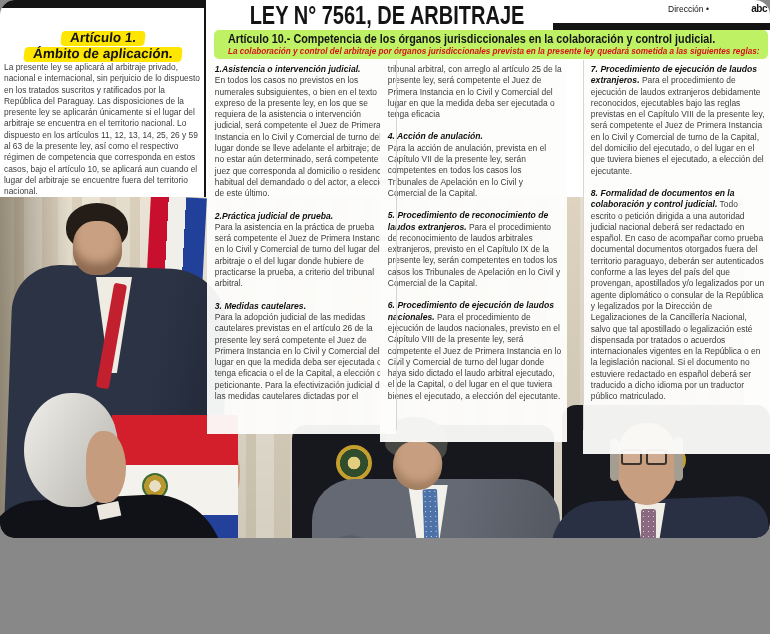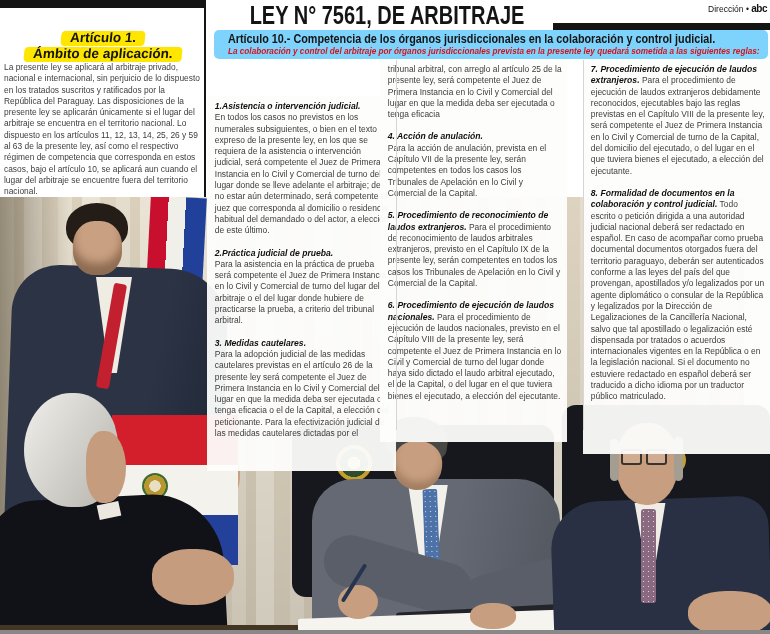--- a/index.html
+++ b/index.html
@@ -1,43 +1,43 @@
 <!DOCTYPE html>
 <html><head>
 <meta charset="utf-8">
 <style>
   html,body{margin:0;padding:0;background:#888;}
-  .page{position:relative;width:770px;height:630px;background:#ffffff;overflow:hidden;
-        font-family:"Liberation Sans",sans-serif;color:#3c3c3c;}
+  .page{position:relative;width:770px;height:538px;background:#ffffff;overflow:hidden;
+        font-family:"Liberation Sans",sans-serif;color:#3c3c3c;border-radius:15px;}
   
   .top-bar-left{position:absolute;left:0;top:0;width:206px;height:8px;background:#141414;}
   .v-divider{position:absolute;left:204px;top:0;width:2px;height:197px;background:#141414;z-index:4;}
   .main-title{position:absolute;left:207px;top:1px;width:360px;text-align:center;
       font-size:25px;font-weight:bold;color:#141414;white-space:nowrap;letter-spacing:0px;
       transform:scaleX(0.8);transform-origin:50% 0;z-index:4;}
   .right-rule{position:absolute;left:553px;top:23px;width:217px;height:7px;background:#141414;z-index:4;}
   .credit{position:absolute;right:3px;top:3px;font-size:8.5px;color:#141414;z-index:5;}
-  .credit .brand{font-weight:900;letter-spacing:-0.5px;font-size:10px;}
+  .credit .brand{font-weight:900;letter-spacing:-0.5px;font-size:10px;margin-left:40px;}
   
   .art1-badge{position:absolute;left:0;top:30px;width:206px;text-align:center;z-index:4;line-height:14px;}
   .art1-badge span{background:#ffe600;display:inline-block;padding:0 9px 1px 9px;border-radius:4px;
       font-weight:800;font-size:13.5px;color:#141414;transform:skewX(-6deg);}
   .art1-body{position:absolute;left:4px;top:61px;width:236px;font-size:9.9px;line-height:11.3px;
       color:#3c3c3c;transform:scaleX(0.85);transform-origin:0 0;z-index:3;}
   
-  .banner{position:absolute;left:214px;top:30px;width:554px;height:29px;background:#7dd3fc;
+  .banner{position:absolute;left:214px;top:30px;width:554px;height:29px;background:#bef264;
       border-radius:5px;z-index:4;overflow:hidden;}
   .banner .t{display:block;margin:2px 0 0 14px;font-size:12px;font-weight:800;color:#141414;
       white-space:nowrap;transform:scaleX(0.9);transform-origin:0 0;}
   .banner .s{display:block;margin:0 0 0 14px;font-size:9.3px;font-weight:bold;font-style:italic;
       color:#d6121a;white-space:nowrap;transform:scaleX(0.88);transform-origin:0 0;}
   
   .panel{position:absolute;top:59px;background:rgba(253,253,252,0.95);z-index:3;overflow:hidden;}
   .panel .inner{transform:scaleX(0.87);transform-origin:0 0;padding:4px 0 0 9px;}
-  .p1{left:207px;width:189px;height:375px;margin-top:37px;}
+  .p1{left:207px;width:189px;height:375px;}
   .p2{left:380px;width:187px;height:383px;}
   .p3{left:583px;width:187px;height:395px;}
   .p1 .inner,.p2 .inner,.p3 .inner{width:200px;}
   .colsep{position:absolute;top:60px;width:1px;height:370px;background:#d9d6d0;z-index:4;}
   .cs1{left:396px;} .cs2{left:583px;}
   .rule{margin:0 0 11px 0;font-size:9.7px;line-height:11.3px;color:#3c3c3c;}
   .rh{font-style:italic;font-weight:bold;color:#101010;font-size:9.9px;}
   .rh.blk{display:block;}
   
   .photo{position:absolute;left:0;top:197px;width:770px;height:437px;z-index:1;overflow:hidden;

